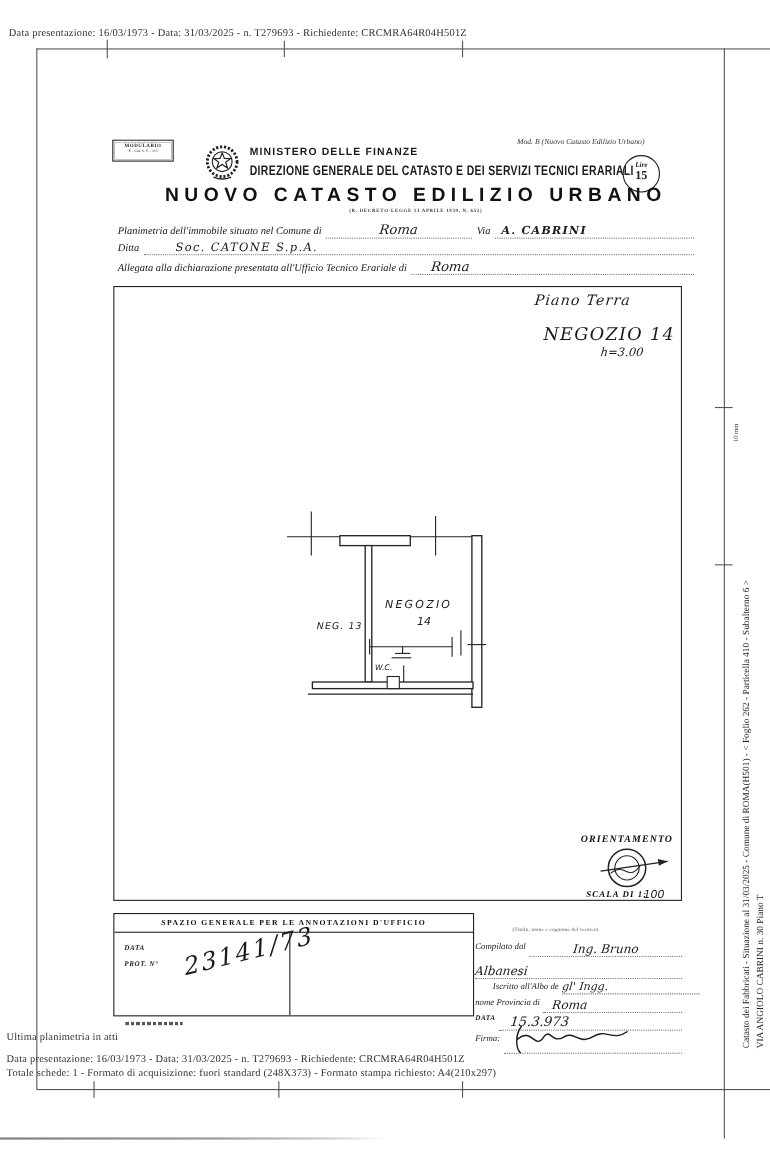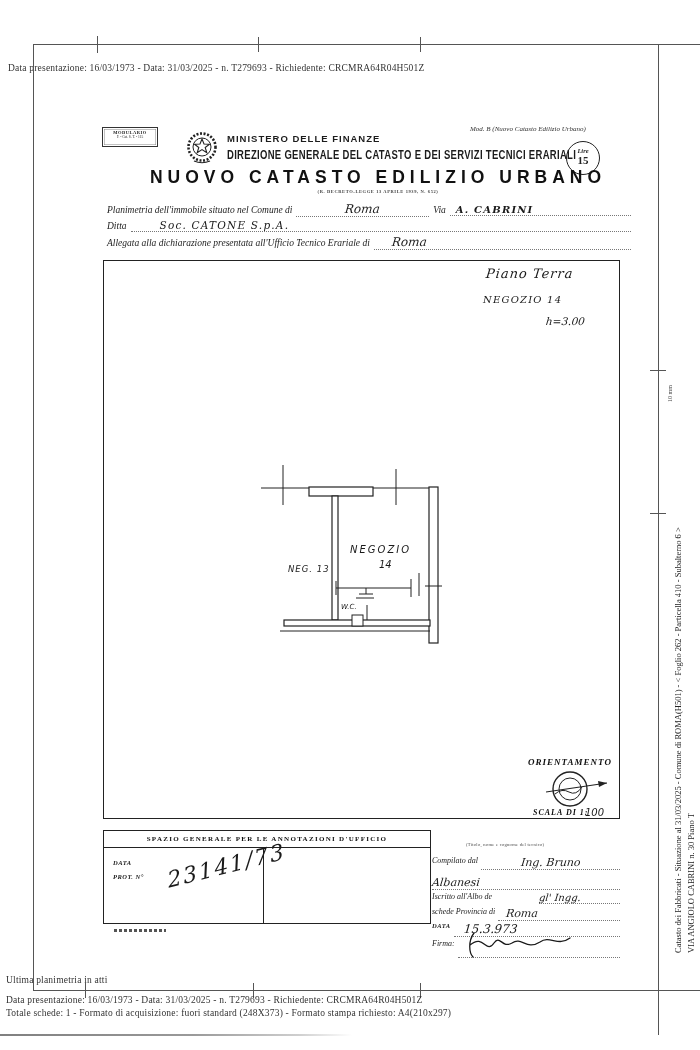--- a/index.html
+++ b/index.html
@@ -1,19 +1,19 @@
 <!DOCTYPE html>
 <html><head>
 <meta charset="utf-8">
 <style>
   html,body{margin:0;padding:0;}
   body{width:700px;height:1050px;background:#ffffff;position:relative;overflow:hidden;
        font-family:"Liberation Serif",serif;color:#222;}
   .abs{position:absolute;}
-  .meta{font:9.5px "Liberation Serif",serif;color:#333;letter-spacing:.2px;white-space:nowrap;margin-top:37px;}
+  .meta{font:9.5px "Liberation Serif",serif;color:#333;letter-spacing:.2px;white-space:nowrap;}
   .fline{position:absolute;background:#555;}
   .tick{position:absolute;background:#555;}
   
   .modbox{position:absolute;left:102px;top:127px;width:54px;height:18px;border:1px solid #333;
           box-shadow:inset 0 0 0 1px #fff, inset 0 0 0 1.5px #888;text-align:center;line-height:1.4;}
   .modbox .l1{font:bold 4.5px "Liberation Serif",serif;letter-spacing:.5px;margin-top:2px;}
   .modbox .l2{font:3.5px "Liberation Serif",serif;}
   .ministry{position:absolute;left:227px;top:133px;font:bold 9.5px "Liberation Sans",sans-serif;
             letter-spacing:1px;color:#1c1c1c;white-space:nowrap;}
   .direction{position:absolute;left:227px;top:148px;font:bold 12.5px "Liberation Sans",sans-serif;
@@ -113,21 +113,21 @@
 </div>
 
 <div class="formrow" style="left:107px;top:235px;width:524px;">
   <span class="lbl">Allegata alla dichiarazione presentata all'Ufficio Tecnico Erariale di</span>
   <span class="dotfill" style="flex:1;"><span class="hw" style="font-size:12px;padding-left:18px;">Roma</span></span>
 </div>
 
 <div class="planbox"></div>
 
 <div class="plannote hw" style="left:486px;top:266px;font-size:13px;letter-spacing:1px;">Piano Terra</div>
-<div class="plannote hwcaps" style="left:483px;top:294px;font-size:10px;">NEGOZIO 14</div>
+<div class="plannote hwcaps" style="left:494px;top:294px;font-size:16px;">NEGOZIO 14</div>
 <div class="plannote hw" style="left:546px;top:315px;font-size:10.5px;">h=3.00</div>
 
 <svg class="abs" style="left:103px;top:260px;" width="515" height="557" viewBox="0 0 515 557">
   <g stroke="#222" fill="none" stroke-width="1">
 
     <line x1="158" y1="228" x2="330" y2="228"></line>
     <line x1="180" y1="205" x2="180" y2="245"></line>
     <line x1="293" y1="209" x2="293" y2="245"></line>
 
     <g stroke-width="1.2" fill="#fff">
@@ -182,26 +182,26 @@
 <div class="microprint"></div>
 
 <div class="techrow" style="left:432px;top:828px;width:188px;">
   <span class="lbl">Compilato dal</span>
   <span class="dotfill" style="flex:1;text-align:center;"><span class="hw" style="font-size:11px;">Ing. Bruno</span></span>
 </div>
 <div class="abs tiny" style="left:466px;top:842px;">(Titolo, nome e cognome del tecnico)</div>
 <div class="techrow" style="left:432px;top:848px;width:188px;">
   <span class="dotfill" style="flex:1;"><span class="hw" style="font-size:11px;">Albanesi</span></span>
 </div>
-<div class="techrow" style="left:432px;top:864px;width:188px;gap:44px;">
+<div class="techrow" style="left:448px;top:864px;width:188px;">
   <span class="lbl">Iscritto all'Albo de</span>
   <span class="dotfill" style="flex:1;"><span class="hw" style="font-size:10px;">gl' Ingg.</span></span>
 </div>
 <div class="techrow" style="left:432px;top:879px;width:188px;">
-  <span class="lbl">schede Provincia di</span>
+  <span class="lbl">nome Provincia di</span>
   <span class="dotfill" style="flex:1;"><span class="hw" style="font-size:11px;padding-left:8px;">Roma</span></span>
 </div>
 <div class="techrow" style="left:432px;top:894px;width:188px;">
   <span class="lbl annolabel">DATA</span>
   <span class="dotfill" style="flex:1;"><span class="hw" style="font-size:12px;padding-left:10px;">15.3.973</span></span>
 </div>
 <div class="techrow" style="left:432px;top:911px;width:188px;">
   <span class="lbl">Firma:</span>
   <span class="dotfill" style="flex:1;position:relative;height:18px;">
     <svg width="120" height="30" style="position:absolute;left:6px;top:-10px;">

